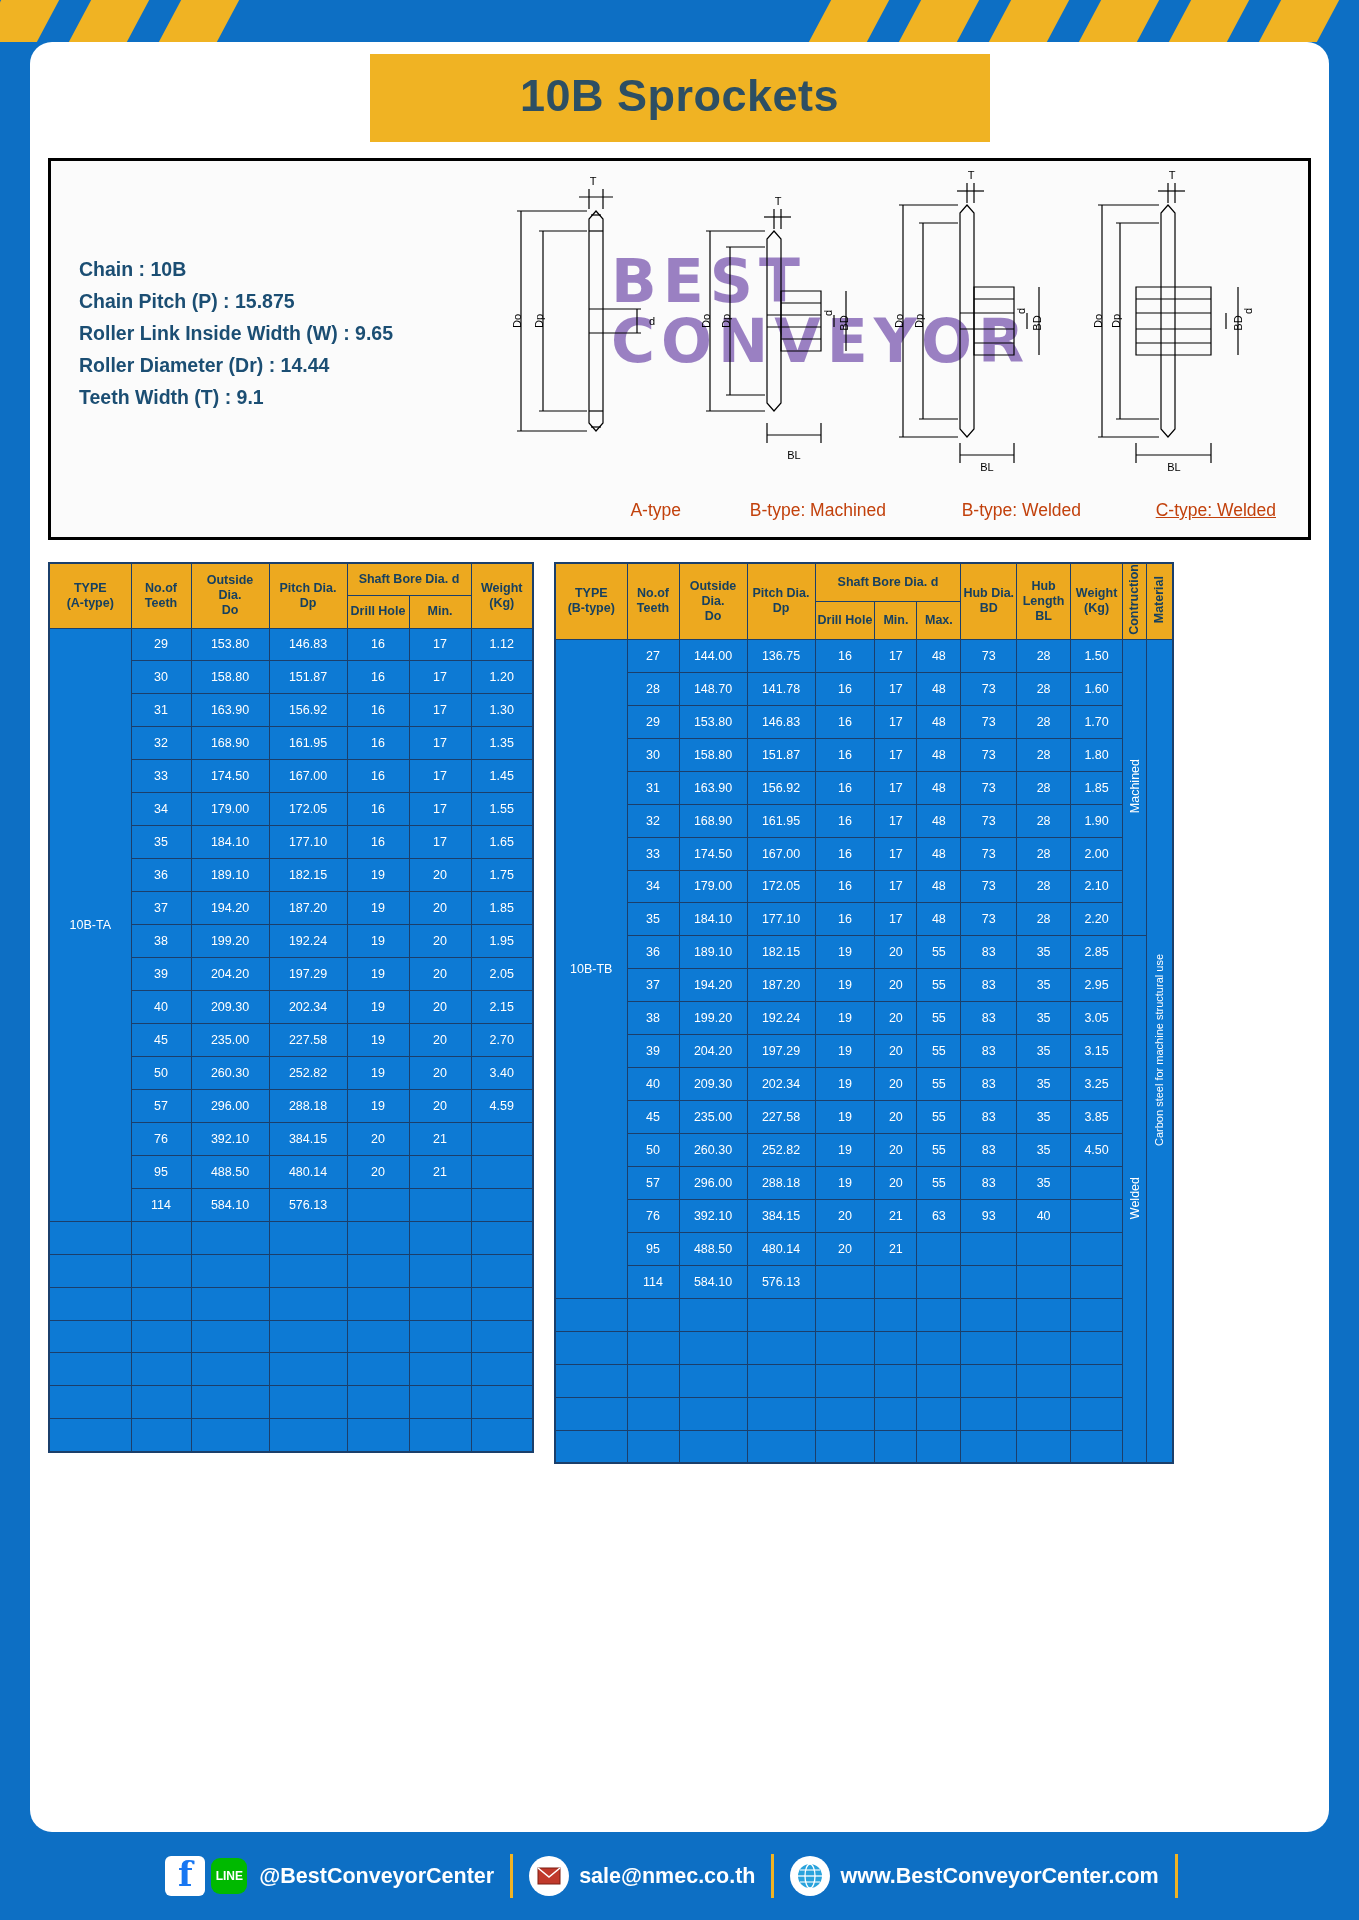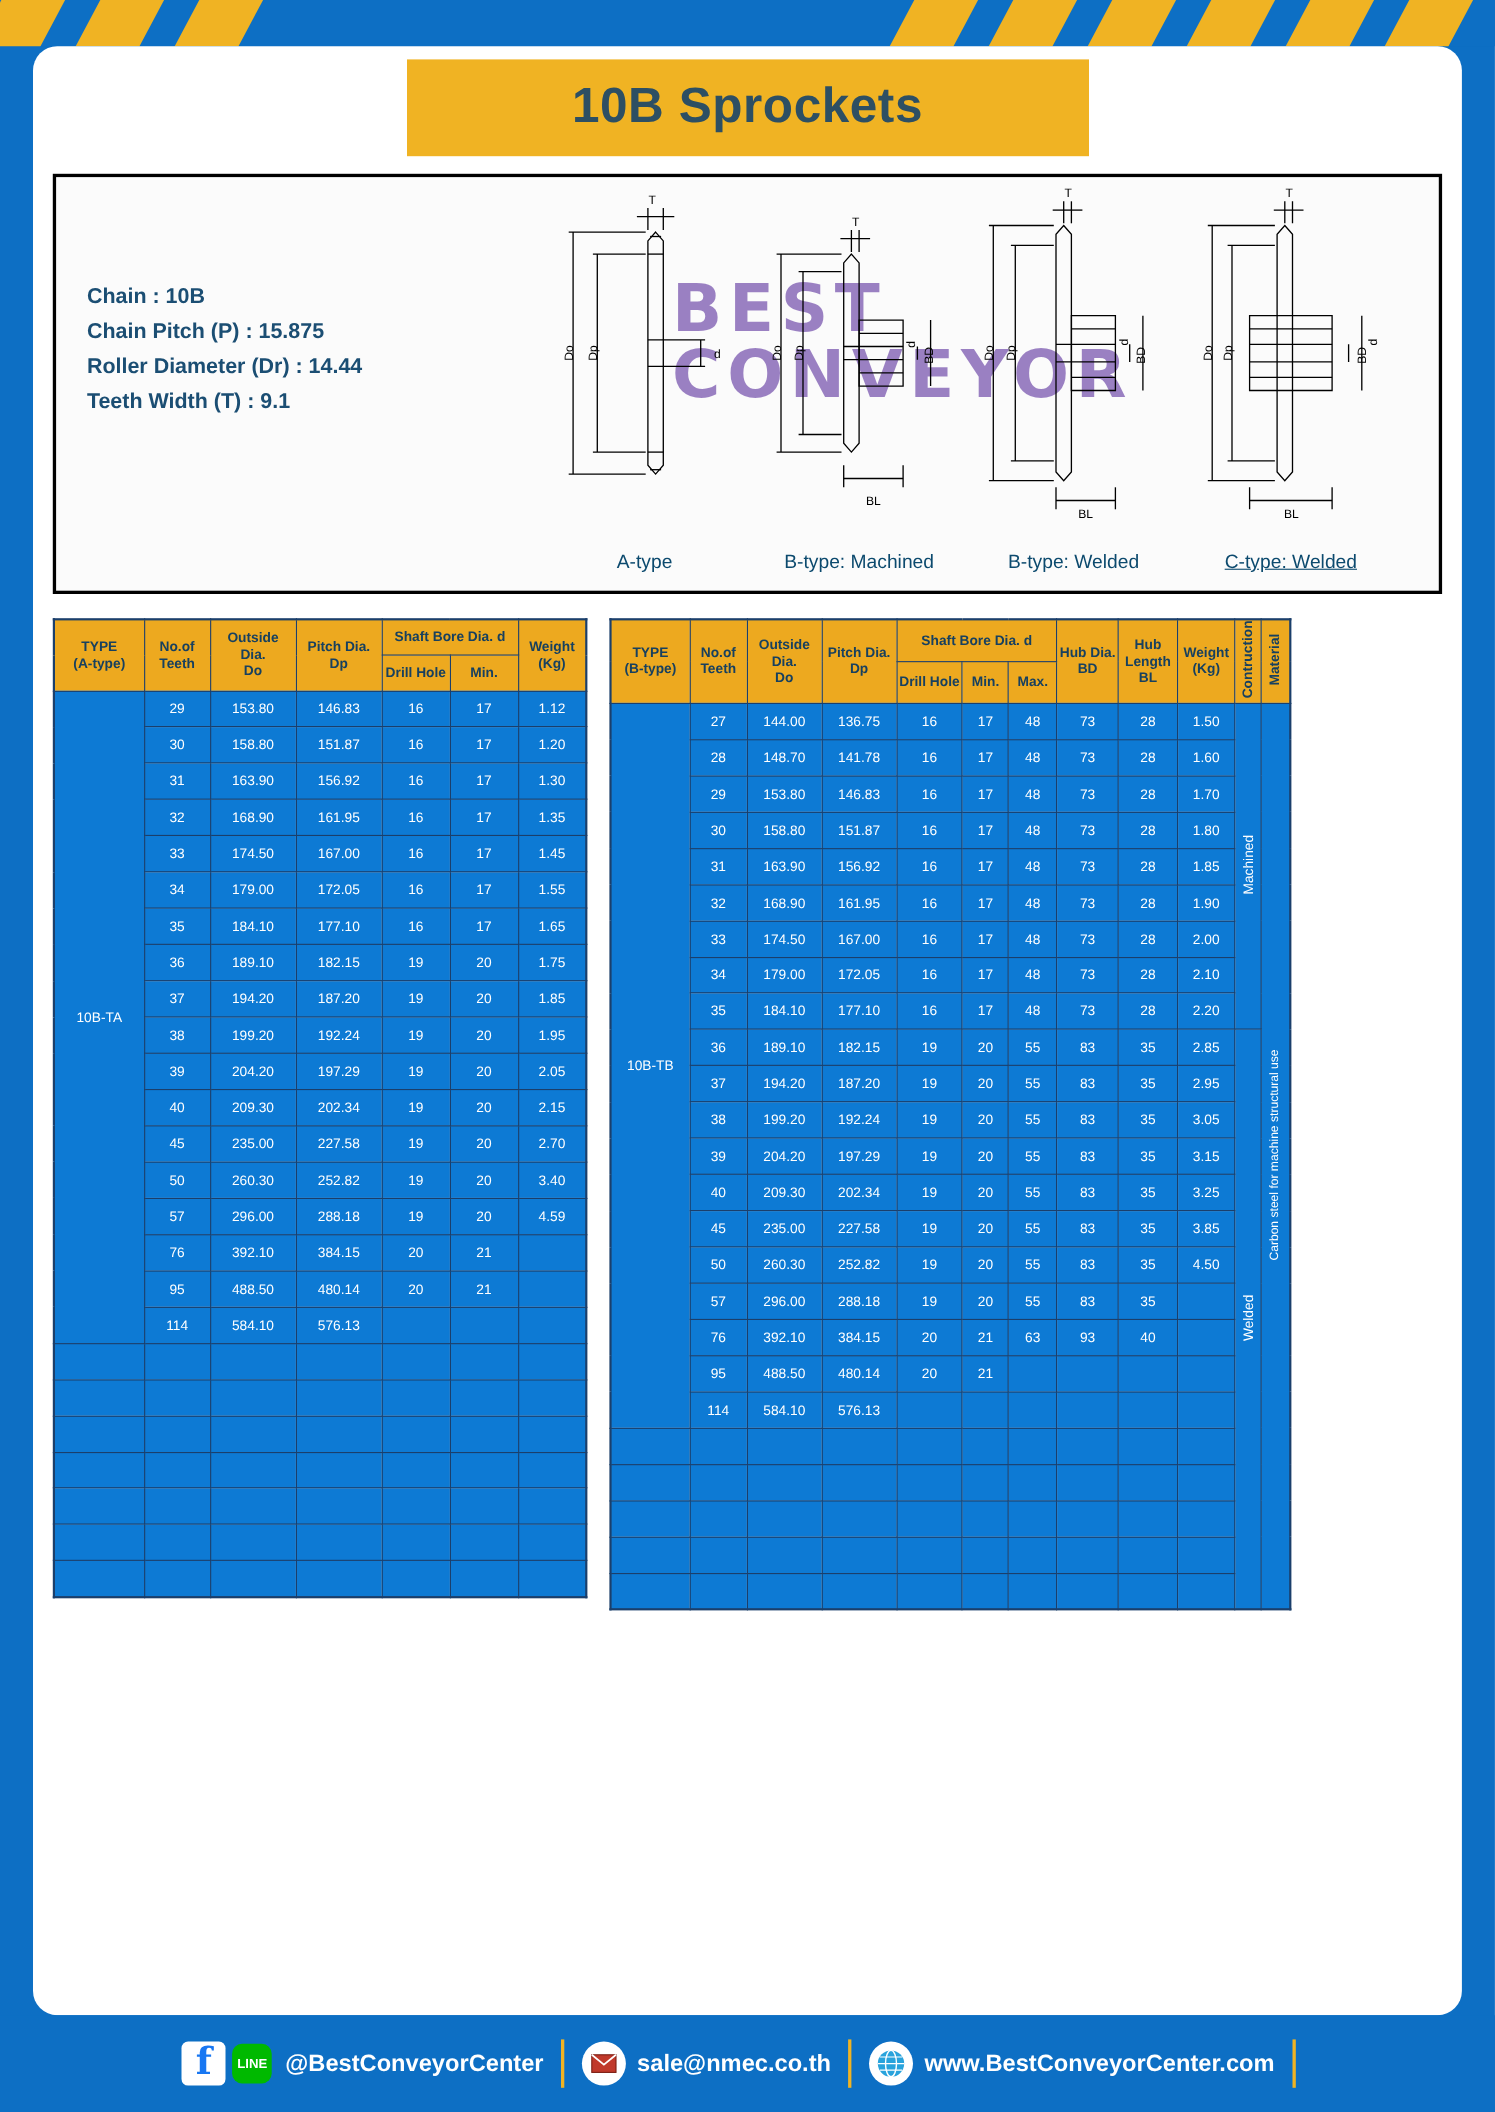--- a/index.html
+++ b/index.html
@@ -58,21 +58,21 @@
   }
   .drawings { flex:1; position:relative; }
   .wm {
     position:absolute; left:140px; top:90px;
     font-size:60px; font-weight:bold; color:#4c1d95; opacity:.55;
     letter-spacing:6px; line-height:60px; z-index:1;
     font-family:"DejaVu Sans", sans-serif;
   }
   .dwg { position:absolute; top:10px; z-index:2; }
   .cap {
-    position:absolute; bottom:16px; font-size:17.5px; color:#0c4a6e; text-align:center;
+    position:absolute; bottom:16px; font-size:17.5px; color:#c2410c; text-align:right;
     z-index:3;
   }
   svg { display:block; }
   
   .tables {
     display:flex; gap:20px;
     margin:22px 18px 0 18px;
   }
   table { border-collapse:collapse;padding-left:40px; }
   .tbl { border:2px solid #1b3f6b; }
@@ -134,20 +134,21 @@
   <div class="title-wrap">
     <div class="title-box">
       <div class="t">10B Sprockets</div>
     </div>
   </div>
 
   <div class="panel">
     <div class="spec">
       <div>Chain  :  10B</div>
       <div>Chain Pitch (P)  :  15.875</div>
+      <div>Roller Link Inside Width (W) : 9.65</div>
       <div>Roller Diameter (Dr) : 14.44</div>
       <div>Teeth Width (T)  :  9.1</div>
     </div>
 
     <div class="drawings">
       <div class="wm">
         <div>BEST</div>
         <div>CONVEYOR</div>
       </div>
 

